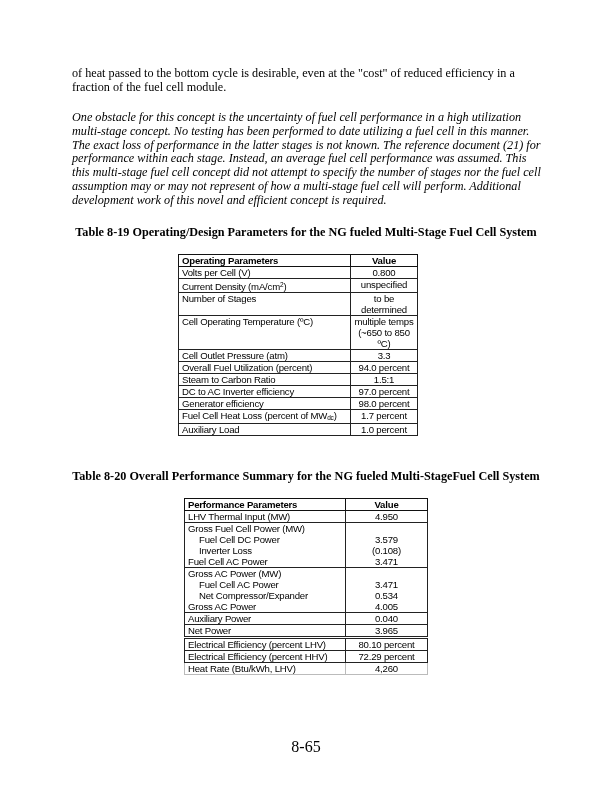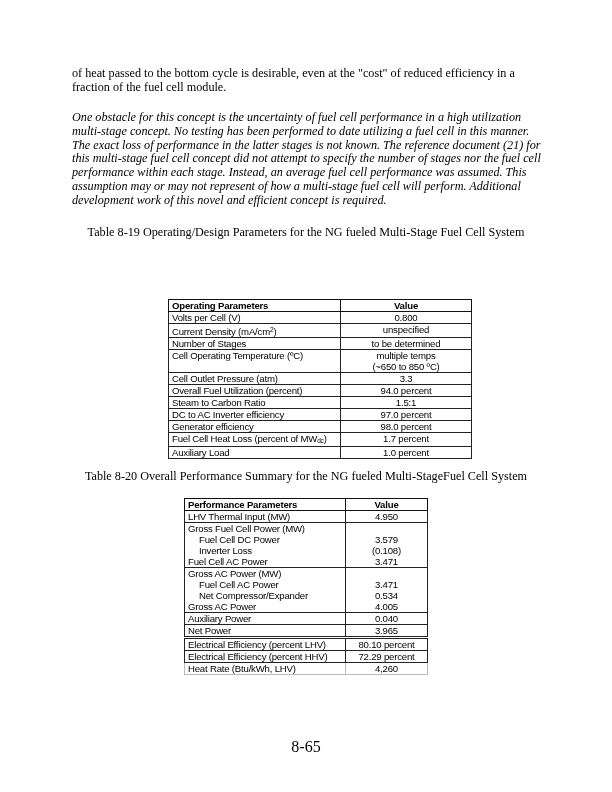--- a/index.html
+++ b/index.html
@@ -8,33 +8,33 @@
   .para {
     position: absolute; left: 72px; width: 470px;
     font-family: "Liberation Serif", serif; font-size: 12.2px; line-height: 13.8px;
     margin: 0;
   }
   .para p { margin: 0; }
   #p1 { top: 67px; }
   #p2 { top: 111px; font-style: italic; }
   .caption {
     position: absolute; left: 60px; width: 492px; text-align: center;
-    font-family: "Liberation Serif", serif; font-weight: normal; font-size: 12.2px;
+    font-family: "Liberation Serif", serif; font-weight: bold; font-size: 12.2px;
   }
   #cap1 { top: 225px; }
   #cap2 { top: 469px; }
   table.dt {
     position: absolute; border-collapse: collapse;
     font-family: "Liberation Sans", sans-serif; font-size: 9.6px; line-height: 11px;
     letter-spacing: -0.2px;
   }
   table.dt td { border: 1px solid #222; padding: 0 3px; vertical-align: top; }
   table.dt td.val { text-align: center; }
   table.dt tr.hdr td { font-weight: bold; border: 1.5px solid #111; }
-  #t1 { left: 168px; top: 254px; width: 304px; border: 1.5px solid #111; margin-top: 45px; }
+  #t1 { left: 178px; top: 254px; width: 240px; border: 1.5px solid #111; }
   #t1 td.param { width: 165px; }
   #t2 { left: 184px; top: 498px; width: 244px; border: 1.5px solid #111; }
   #t2 td.param { width: 154px; }
   .sub { font-size: 6.5px; vertical-align: -1px; }
   .sup { font-size: 6.5px; vertical-align: 3px; }
   .indent { padding-left: 11px; display: block; }
   .ul { }
   td.multi span.line { display: block; }
   tr.dbl-top td { border-top: 3px double #222; }
   tr.light td { border-color: #bbb; }
@@ -50,22 +50,22 @@
 
   <div class="para" id="p1">
     <p>of heat passed to the bottom cycle is desirable, even at the "cost" of reduced efficiency in a</p>
     <p>fraction of the fuel cell module.</p>
   </div>
 
   <div class="para" id="p2">
     <p>One obstacle for this  concept is the uncertainty of fuel cell performance in a high utilization</p>
     <p>multi-stage concept.  No testing has been performed to date utilizing a fuel cell in this manner.</p>
     <p>The exact loss of performance in the latter stages is not known.  The reference document (21) for</p>
+    <p>performance within each stage.  Instead, an average fuel cell performance was assumed.  This</p>
     <p>this multi-stage fuel cell concept did not attempt to specify the number of stages nor the fuel cell</p>
-    <p>performance within each stage.  Instead, an average fuel cell performance was assumed.  This</p>
     <p>assumption may or may not represent of how a multi-stage fuel cell will perform.  Additional</p>
     <p>development work of this novel and efficient concept is required.</p>
   </div>
 
   <div class="caption" id="cap1">Table 8-19  Operating/Design Parameters for the NG fueled Multi-Stage Fuel Cell System</div>
 
   <table class="dt" id="t1">
     <tbody>
         <tr class="hdr">
       <td class="param">Operating Parameters</td>

